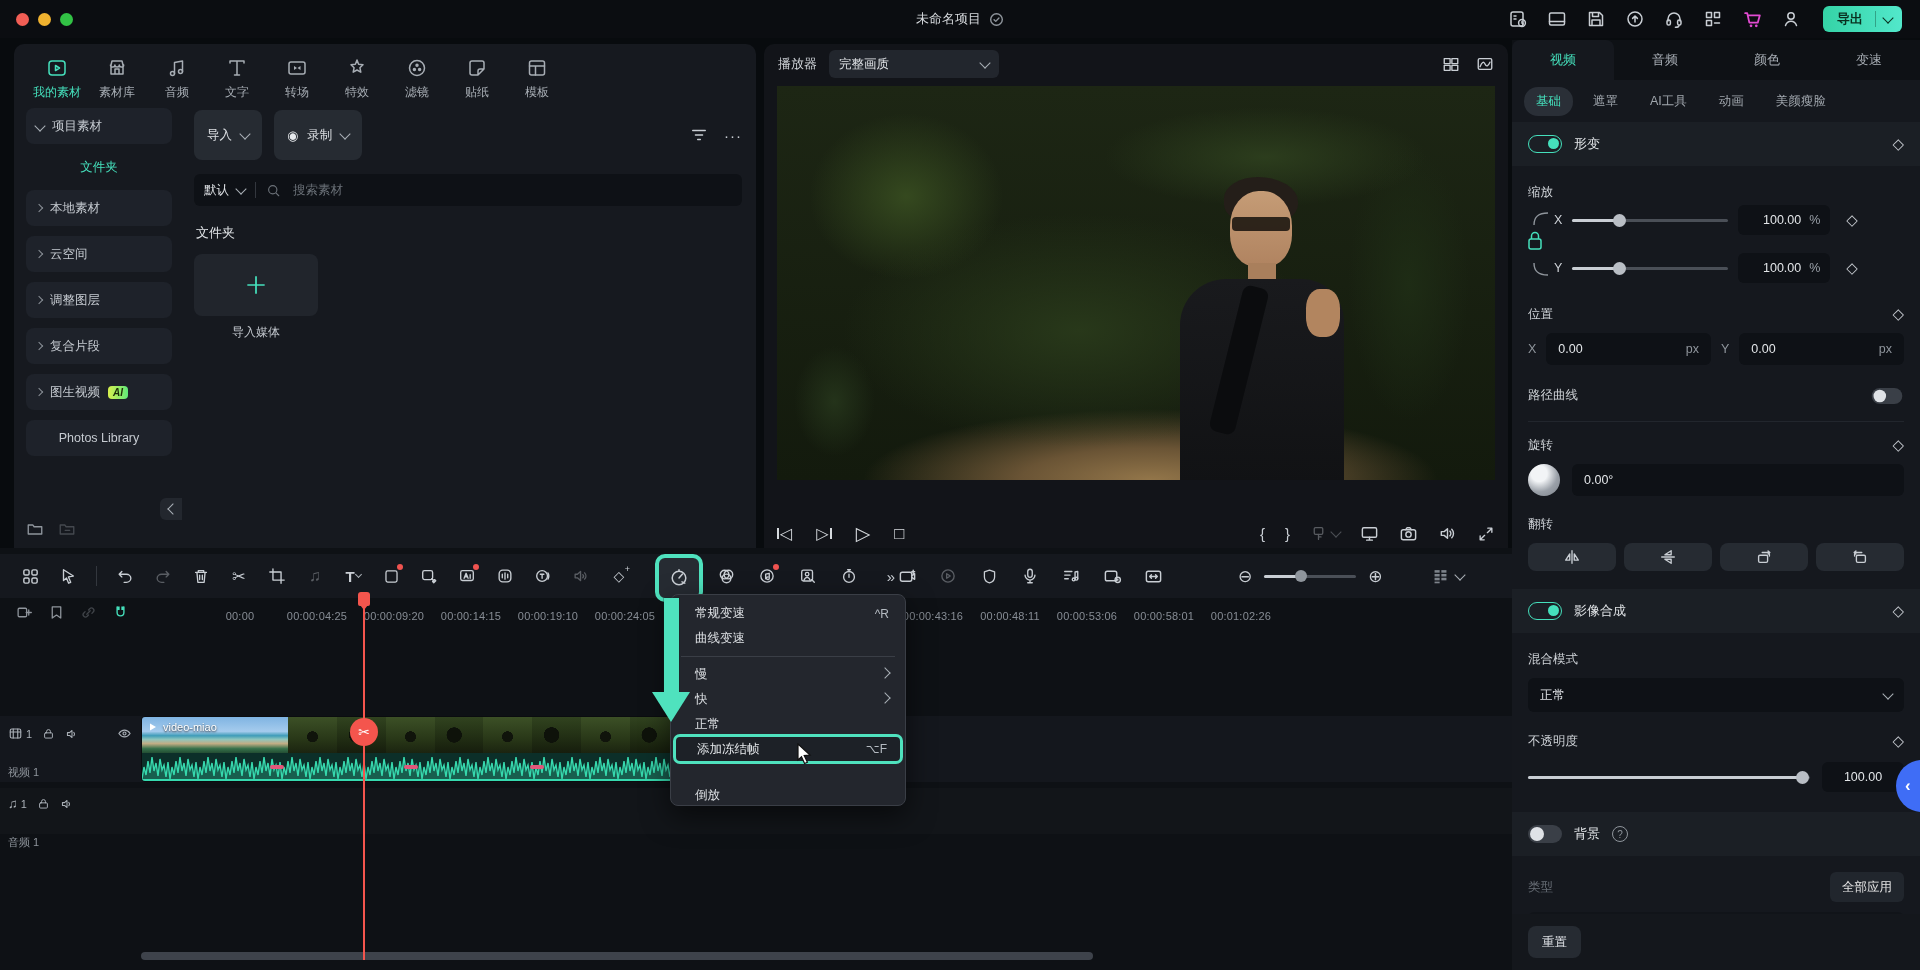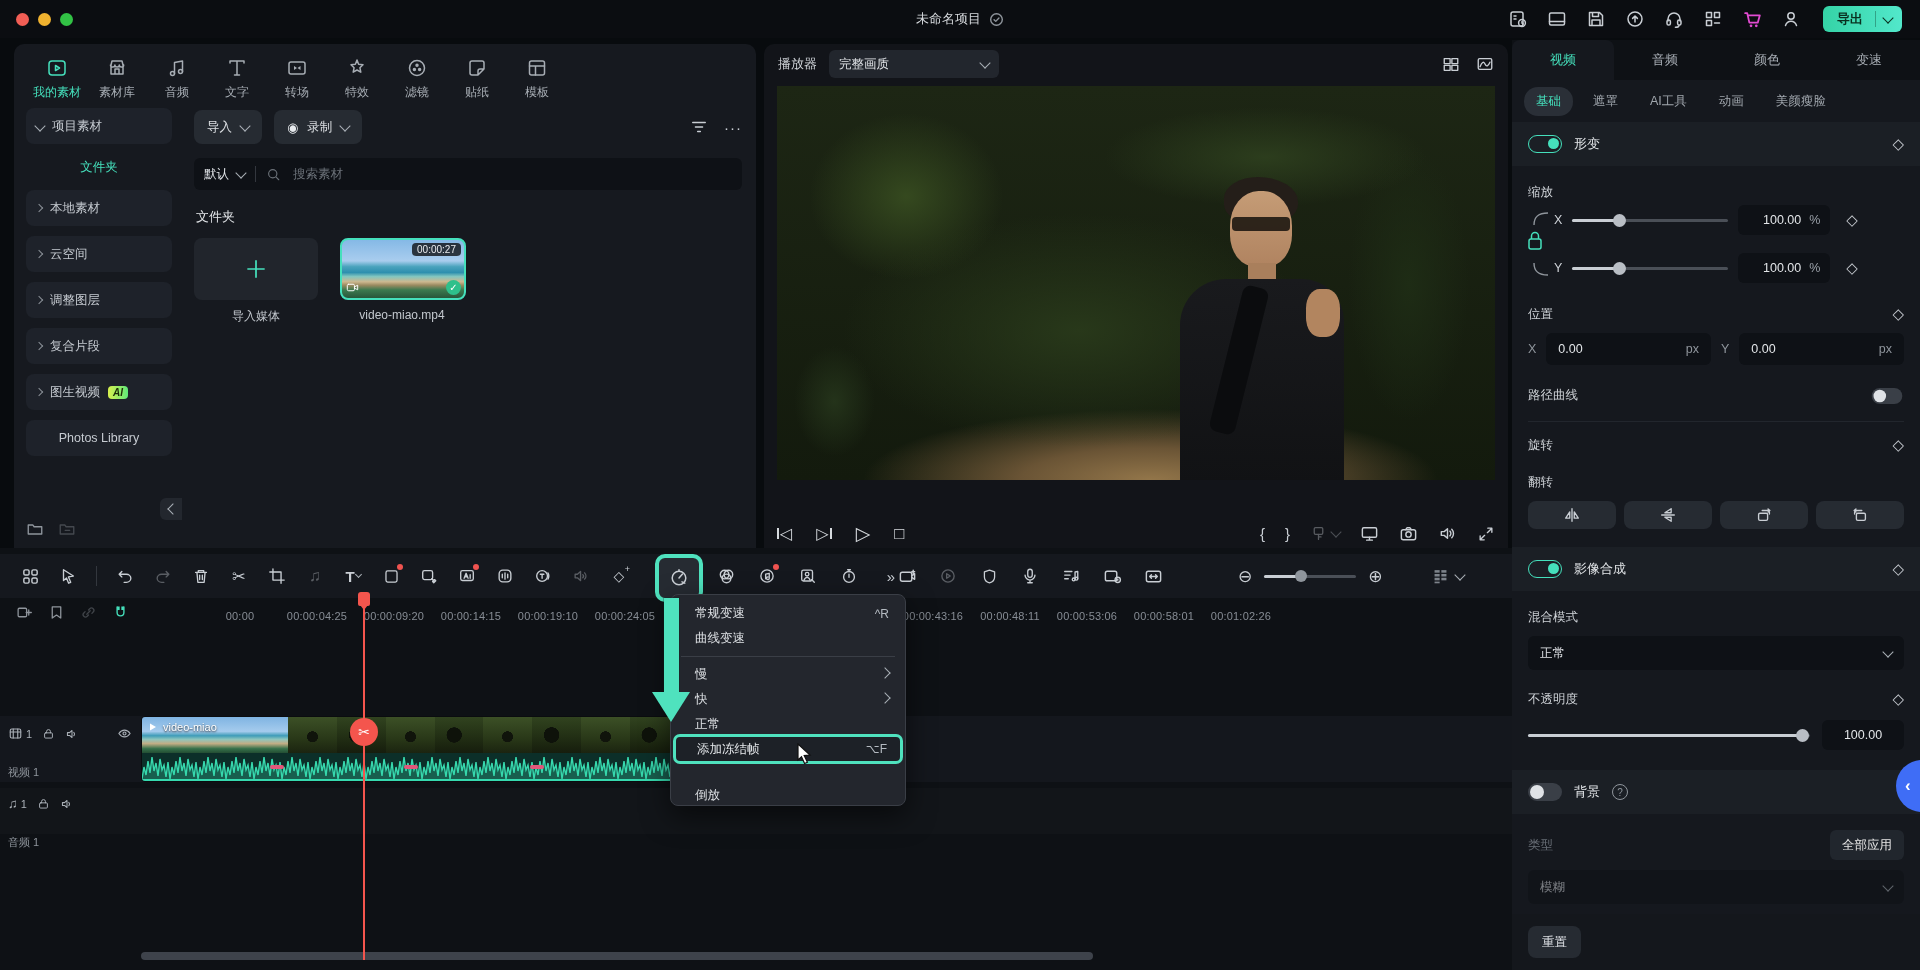--- a/index.html
+++ b/index.html
@@ -32,21 +32,21 @@
   .lib-tab.active .ic{stroke:#45e0bc}
   .lib-body{display:flex;height:448px}
   .lib-side{width:168px;padding:8px 10px 0 12px;box-sizing:border-box;position:relative}
   .side-item{height:36px;border-radius:8px;background:#1e222a;margin-bottom:10px;display:flex;align-items:center;padding:0 10px;font-size:12.5px;color:#c6cbd1;gap:8px}
   .side-item .arr{width:5px;height:5px;border-right:1.4px solid #8a9097;border-bottom:1.4px solid #8a9097}
   .side-sub{height:30px;display:flex;align-items:center;justify-content:center;color:#45e0bc;font-size:12.5px;margin:-2px 0 8px 0}
   .side-bottom{position:absolute;left:12px;bottom:10px;display:flex;gap:14px;align-items:center}
   .collapse-tab{position:absolute;right:0;bottom:28px;width:22px;height:22px;background:#23272e;border-radius:6px 0 0 6px;display:flex;align-items:center;justify-content:center}
   .ai-badge{font-size:10px;font-weight:bold;font-style:italic;color:#1c2b07;background:linear-gradient(90deg,#d8f04e,#5fe87a);border-radius:4px;padding:1px 5px}
   .lib-main{flex:1;padding:10px 14px 0 12px;position:relative}
-  .pill-btn{display:inline-flex;align-items:center;gap:9px;background:#262b32;border-radius:8px;height:34px;padding:0 13px;font-size:12.5px;color:#dde0e4}
+  .pill-btn{display:inline-flex;align-items:center;gap:9px;background:#262b32;border-radius:8px;height:34px;padding:8px 13px;font-size:12.5px;color:#dde0e4}
   .search-row{margin-top:14px;height:32px;background:#0e1116;border-radius:6px;display:flex;align-items:center;padding:0 10px;gap:10px}
   .search-row input{background:transparent;border:0;outline:none;color:#e7eaed;font-size:12.5px;width:300px}
   .search-row input::placeholder{color:#6b7178}
   .sec-title{font-size:13px;color:#e2e5e8;margin:18px 0 12px 2px}
   .tiles{display:flex;gap:22px}
   .tile{width:124px;height:62px;border-radius:8px;background:#21252c;display:flex;align-items:center;justify-content:center}
   .thumb{width:126px;height:62px;border-radius:8px;position:relative;border:2px solid #45e0bc;box-sizing:border-box;background:linear-gradient(180deg,#85b9e6 0%,#a9cdee 36%,#4aa3bd 46%,#2e8fae 56%,#83c6c0 63%,#cdb88f 72%,#9a8a60 78%,#3c7a4f 86%,#28563a 100%)}
   .thumb .dur{position:absolute;top:3px;right:3px;background:rgba(10,12,14,.78);border-radius:4px;font-size:10px;padding:1px 5px;color:#e9ecef}
   .thumb .check{position:absolute;right:3px;bottom:3px;width:15px;height:15px;border-radius:50%;background:#2ec08b;color:#fff;font-size:10px;display:flex;align-items:center;justify-content:center}
   .tile-label{width:124px;text-align:center;font-size:12px;color:#c3c8ce;margin-top:8px}
@@ -394,31 +394,20 @@
 
         <div class="tiles">
           <div>
             <div class="tile">
               <svg width="26" height="26" viewBox="0 0 24 24">
                   <path d="M12 4v16M4 12h16" stroke="#45e0bc" stroke-width="1.6"></path>
                 </svg>
             </div>
             <div class="tile-label">导入媒体</div>
           </div>
-          <div>
-            <div class="thumb">
-              <span class="dur">00:00:27</span>
-              <svg width="13" height="13" viewBox="0 0 20 20" style="position:absolute;left:4px;bottom:4px">
-                  <rect class="ic" x="2" y="5" width="11" height="10" rx="2" style="stroke:#fff"></rect>
-                  <path class="ic" d="M13 9l5-2.5v7L13 11" style="stroke:#fff"></path>
-                </svg>
-              <span class="check">✓</span>
-            </div>
-            <div class="tile-label">video-miao.mp4</div>
-          </div>
         </div>
       </div>
     </div>
   </div>
 
   <div class="player">
     <div class="player-top">
       <span class="player-label">播放器</span>
       <div class="quality-dd">
         <span>完整画质</span>
@@ -567,20 +556,26 @@
       <div style="display:flex;align-items:flex-start;margin-top:22px">
         <span class="lbl">路径曲线</span>
         <div class="toggle off" style="margin-left:auto;transform:scale(.9)"></div>
       </div>
 
       <div style="height:1px;background:#22262d;margin-top:16px"></div>
 
       <div style="display:flex;align-items:center;margin-top:14px">
         <span class="lbl">旋转</span>
         <span class="dia" style="margin-left:auto">◇</span>
+      </div>
+      <div style="display:flex;align-items:center;gap:12px;margin-top:10px">
+        <div class="knob"></div>
+        <div class="fieldbox" style="flex:1">
+          <span>0.00°</span>
+        </div>
       </div>
 
       <div class="lbl" style="margin-top:20px">翻转</div>
       <div style="display:flex;gap:8px;margin-top:10px">
         <div class="flipbtn">
             <svg width="18" height="18" viewBox="0 0 20 20">
               <path class="ic" d="M10 3v14M7.5 6.5L3 13.5h4.5zM12.5 6.5l4.5 7h-4.5z"></path>
             </svg>
           </div>
         <div class="flipbtn">

